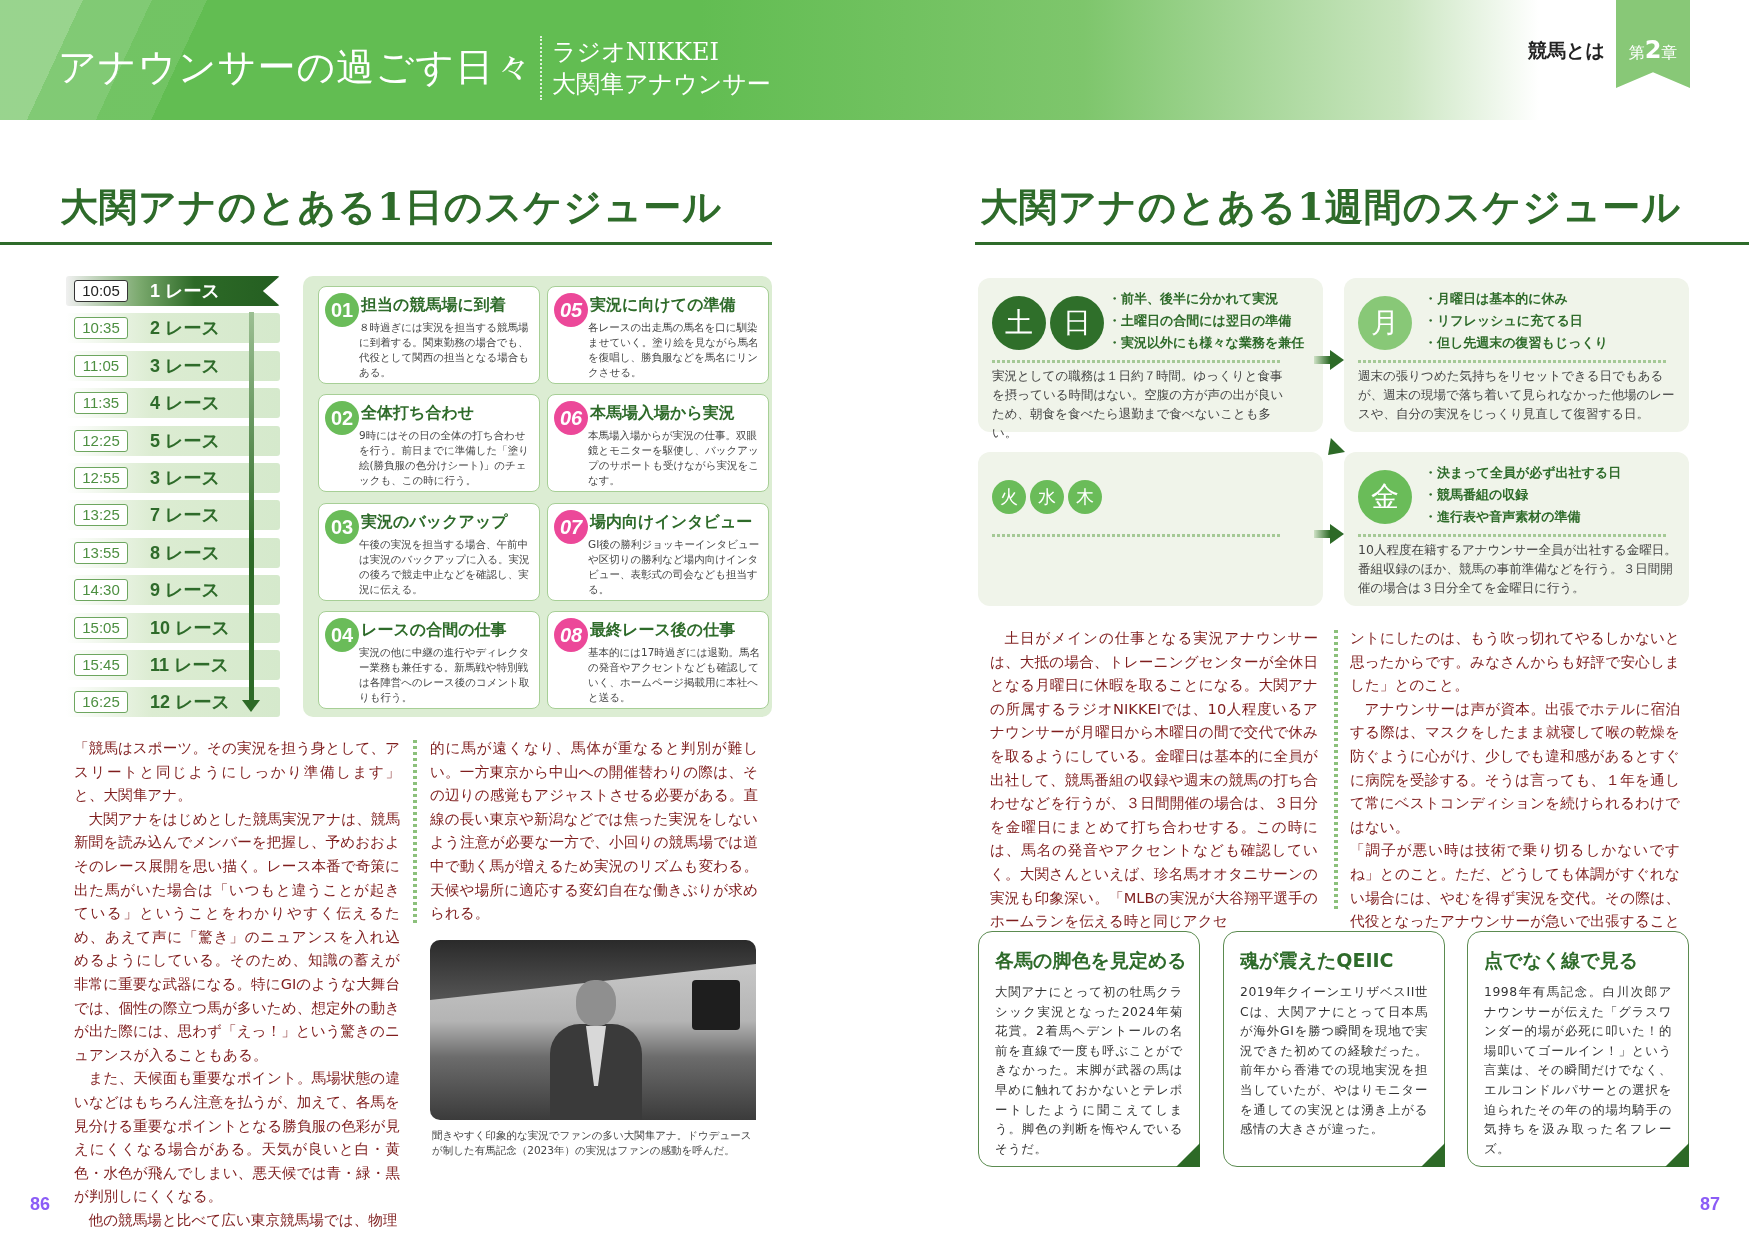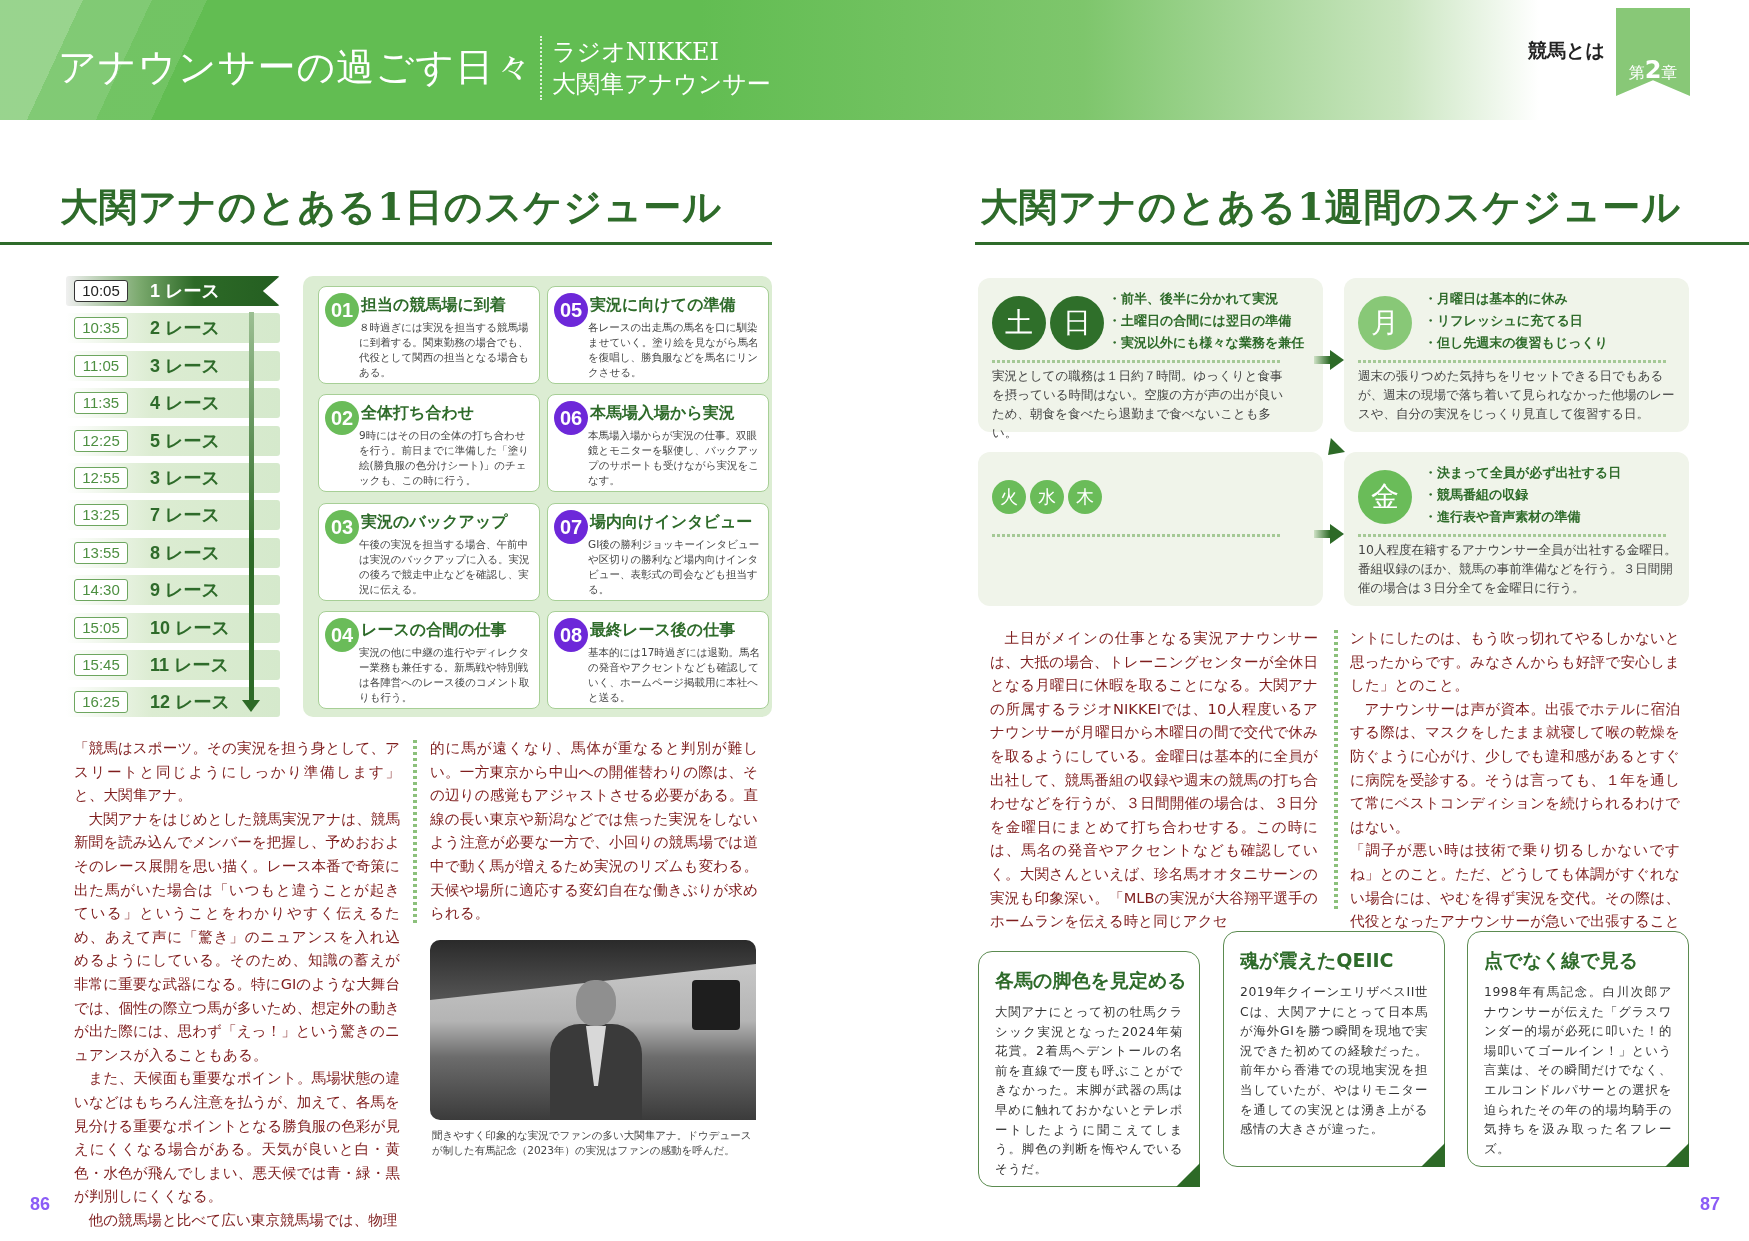--- a/index.html
+++ b/index.html
@@ -25,24 +25,24 @@
   }
   .subtitle-wrap {
     position: absolute; left: 540px; top: 36px; color: #fff;
     font-family: "DejaVu Serif", serif; font-size: 24px; line-height: 32px;
     border-left: 2px dotted rgba(255,255,255,0.8); padding-left: 10px;
   }
   .chapter-label {
     position: absolute; left: 1528px; top: 38px; font-size: 19px; color: #222; font-weight: bold;
   }
   .chapter-ribbon {
-    position: absolute; left: 1616px; top: 8px; width: 74px; height: 88px;
+    position: absolute; left: 1616px; top: 0; width: 74px; height: 88px;
     background: #88c877;
     clip-path: polygon(0 0, 100% 0, 100% 100%, 50% 82%, 0 100%);
-    color: #fff; text-align: center; padding-top: 48px; font-size: 16px;
+    color: #fff; text-align: center; padding-top: 36px; font-size: 16px;
   }
   .chapter-ribbon b { font-size: 24px; font-family: "DejaVu Sans", sans-serif; }
 
   
   .section-heading {
     position: absolute; font-family: "DejaVu Serif", serif; font-weight: bold;
     color: #2e6b2a; font-size: 38px; letter-spacing: 1px;
   }
   .section-rule { position: absolute; height: 3px; background: #2e6b2a; }
 
@@ -85,21 +85,21 @@
   .step-card {
     position: absolute; width: 222px; height: 98px; background: #fff;
     border: 1.5px solid #a7cf96; border-radius: 8px; padding: 6px 4px 4px 48px;
   }
   .step-num {
     position: absolute; left: 6px; top: 6px; width: 34px; height: 34px; border-radius: 50%;
     color: #fff; font-weight: bold; font-size: 20px; text-align: center; line-height: 34px;
     font-family: "Liberation Sans", sans-serif;
   }
   .step-num.light { background: #6abc59; }
-  .step-num.dark { background: #6d28d9; }
+  .step-num.dark { background: #ec4899; font-style: italic; }
   .step-title {
     font-weight: bold; font-size: 16px; color: #2e6b2a; margin-left: -6px; margin-top: 2px; white-space: nowrap;
   }
   .step-desc { font-size: 10.5px; line-height: 15px; color: #444; margin-top: 4px; margin-left: -8px; }
 
   
   .body-col {
     position: absolute; font-size: 14.6px; line-height: 23.6px; color: #7f1d1d;
     font-family: "DejaVu Sans", sans-serif; text-align: justify;
   }
@@ -356,21 +356,21 @@
 <div class="body-col" style="left:990px; top:626px; width:328px;">
   <p>土日がメインの仕事となる実況アナウンサーは、大抵の場合、トレーニングセンターが全休日となる月曜日に休暇を取ることになる。大関アナの所属するラジオNIKKEIでは、10人程度いるアナウンサーが月曜日から木曜日の間で交代で休みを取るようにしている。金曜日は基本的に全員が出社して、競馬番組の収録や週末の競馬の打ち合わせなどを行うが、３日間開催の場合は、３日分を金曜日にまとめて打ち合わせする。この時には、馬名の発音やアクセントなども確認していく。大関さんといえば、珍名馬オオタニサーンの実況も印象深い。「MLBの実況が大谷翔平選手のホームランを伝える時と同じアクセ</p>
 </div>
 <div class="wavy-divider" style="left:1334px; top:630px; height:280px;"></div>
 <div class="body-col" style="left:1350px; top:626px; width:330px;">
   <p class="no-indent">ントにしたのは、もう吹っ切れてやるしかないと思ったからです。みなさんからも好評で安心しました」とのこと。</p>
   <p>アナウンサーは声が資本。出張でホテルに宿泊する際は、マスクをしたまま就寝して喉の乾燥を防ぐように心がけ、少しでも違和感があるとすぐに病院を受診する。そうは言っても、１年を通して常にベストコンディションを続けられるわけではない。</p>
   <p class="no-indent">「調子が悪い時は技術で乗り切るしかないですね」とのこと。ただ、どうしても体調がすぐれない場合には、やむを得ず実況を交代。その際は、代役となったアナウンサーが急いで出張することになる。</p>
 </div>
 
-<div class="episode-card" style="left:978px; top:931px;margin-top:20px;">
+<div class="episode-card" style="left:978px; top:931px;">
   <div class="episode-title">各馬の脚色を見定める</div>
   <div class="episode-body">大関アナにとって初の牡馬クラシック実況となった2024年菊花賞。2着馬ヘデントールの名前を直線で一度も呼ぶことができなかった。末脚が武器の馬は早めに触れておかないとテレポートしたように聞こえてしまう。脚色の判断を悔やんでいるそうだ。</div>
   <div class="episode-fold"></div>
 </div>
 <div class="episode-card" style="left:1223px; top:931px;">
   <div class="episode-title">魂が震えたQEIIC</div>
   <div class="episode-body">2019年クイーンエリザベスII世Cは、大関アナにとって日本馬が海外GIを勝つ瞬間を現地で実況できた初めての経験だった。前年から香港での現地実況を担当していたが、やはりモニターを通しての実況とは湧き上がる感情の大きさが違った。</div>
   <div class="episode-fold"></div>
 </div>
 <div class="episode-card" style="left:1467px; top:931px;">

